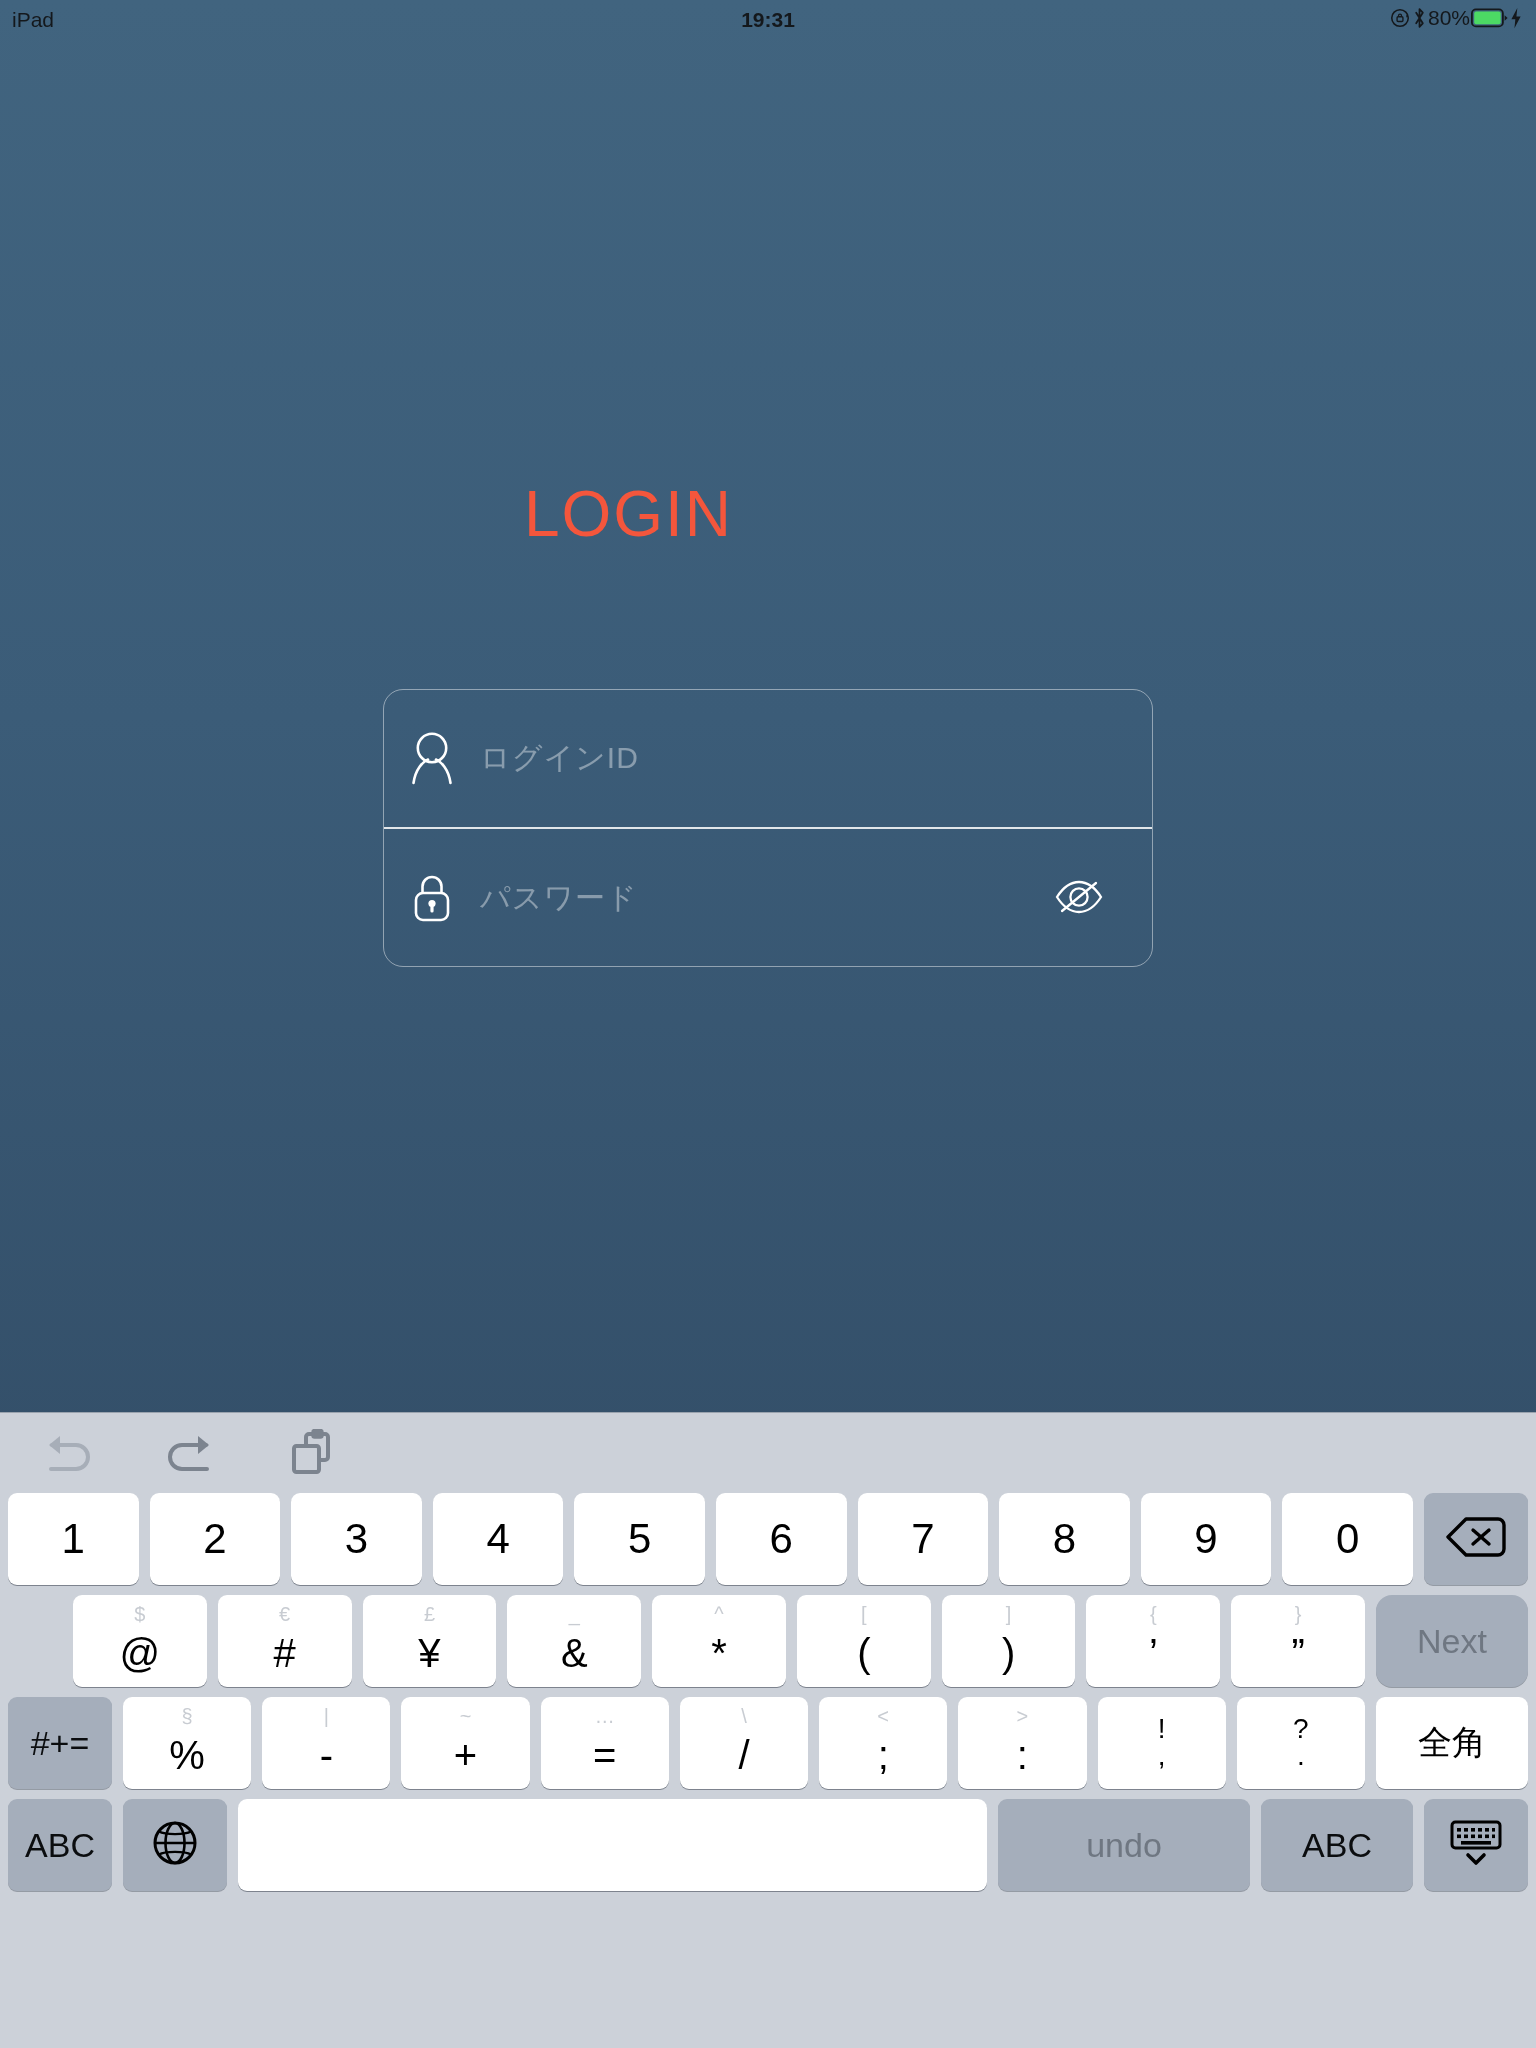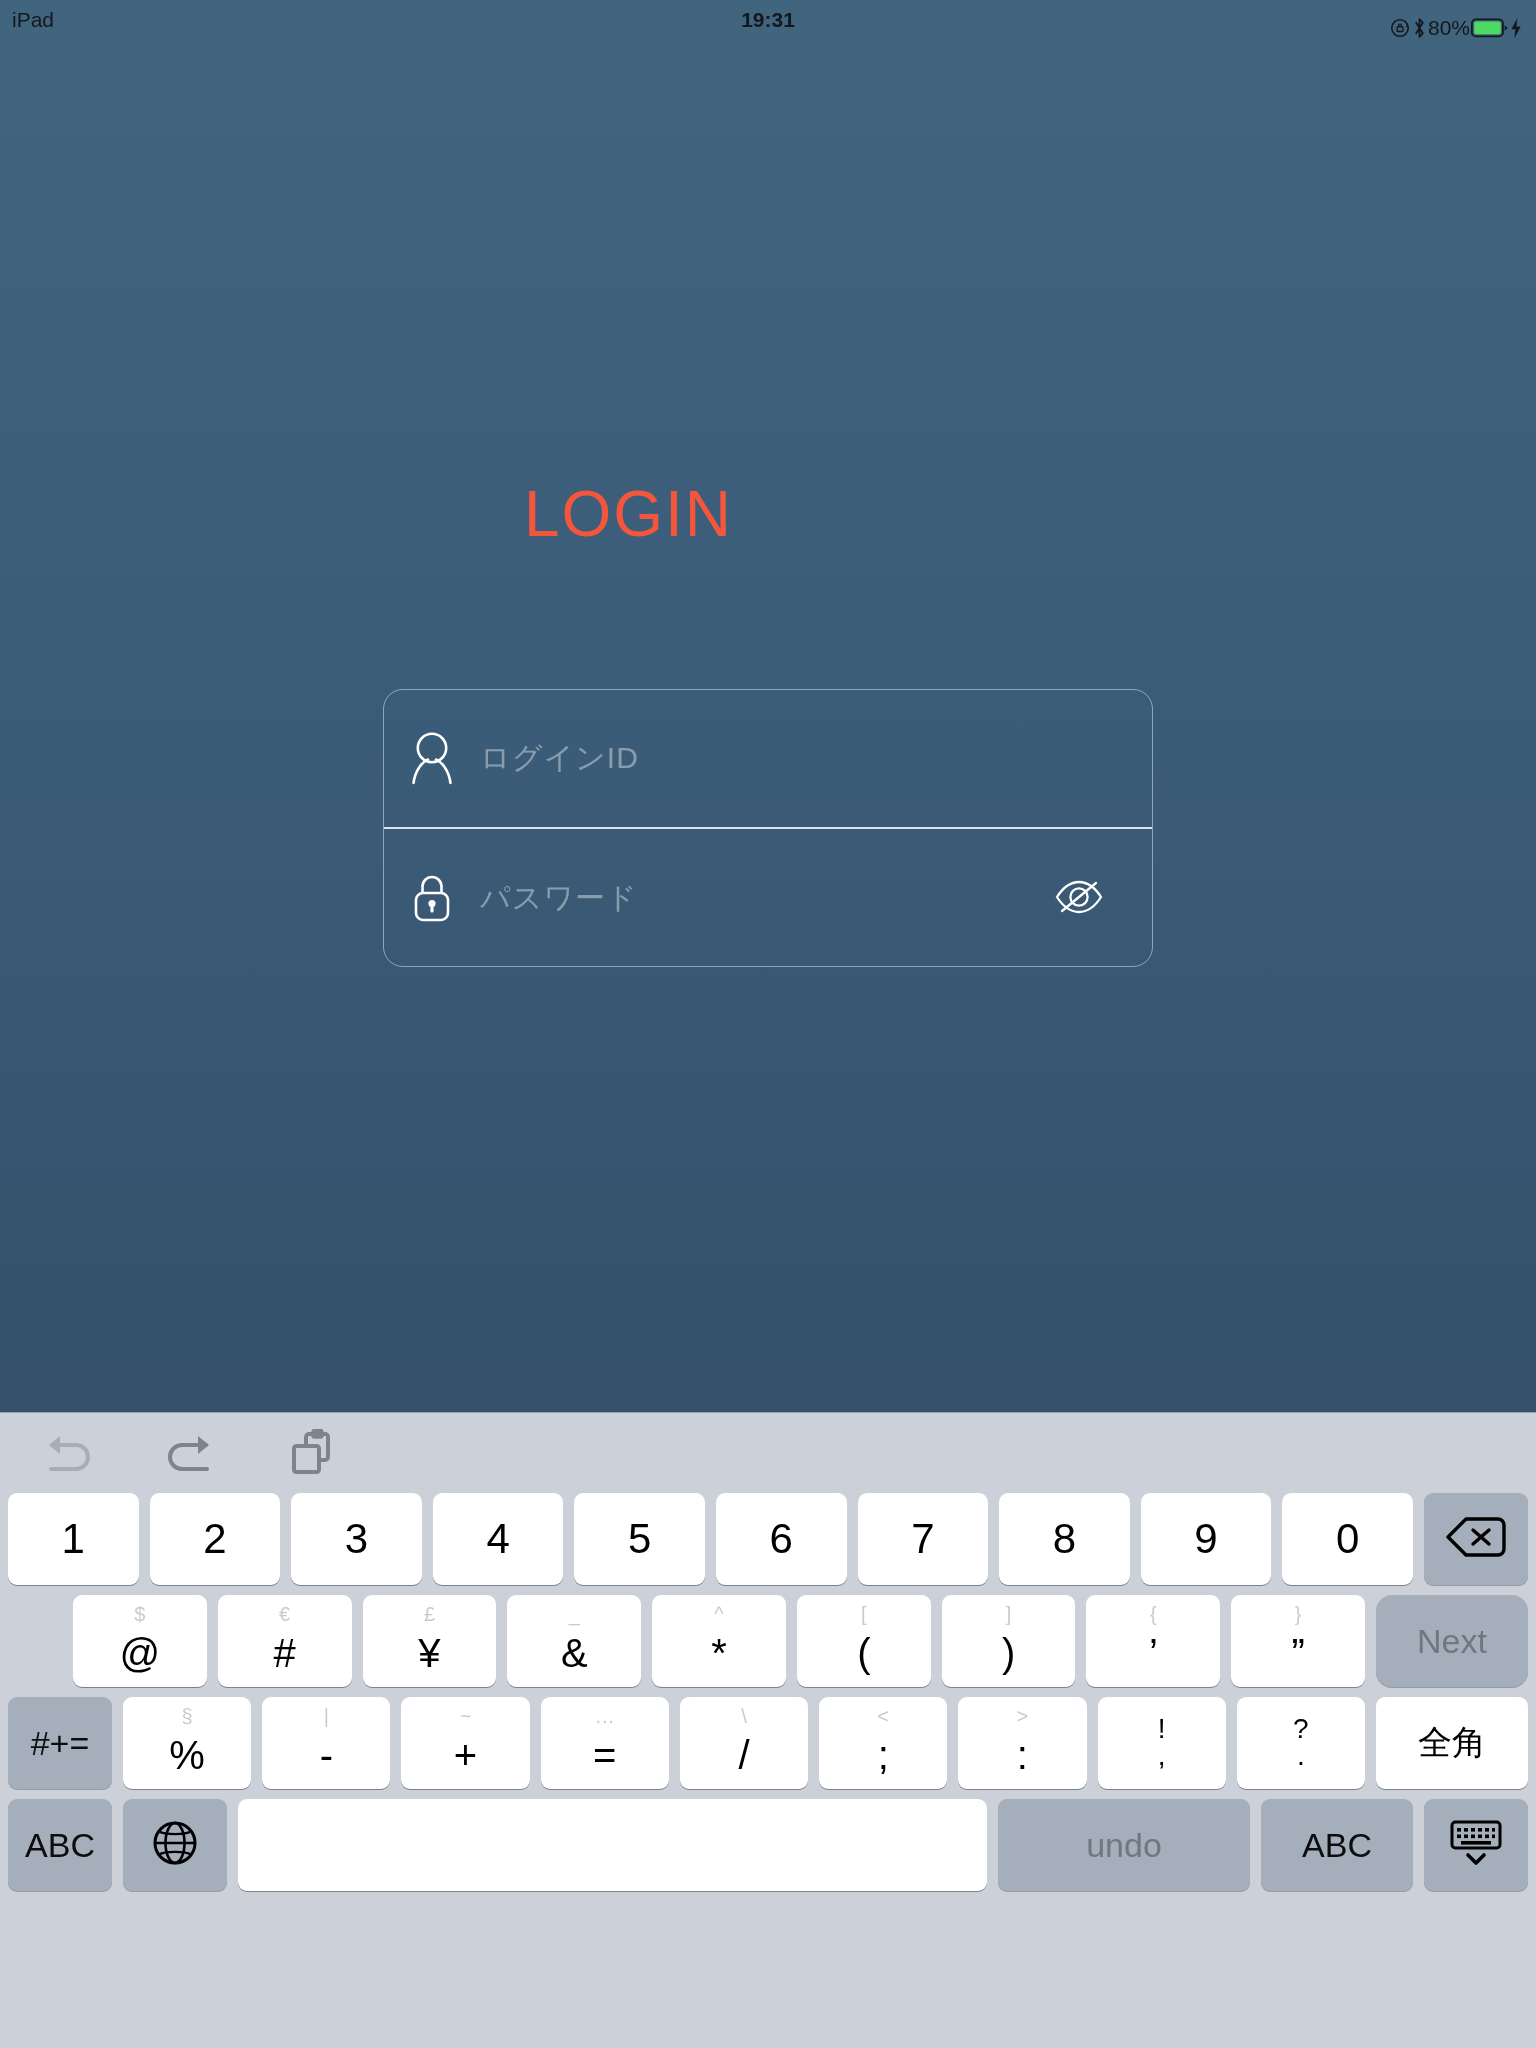--- a/index.html
+++ b/index.html
@@ -21,21 +21,21 @@
     display: flex; align-items: center;
     color: #14181c;
     font-size: 21px;
   }
   #status-left { position: absolute; left: 12px; top: 8px; font-size: 21px; color:#14181c; }
   #status-center {
     position: absolute; left: 0; width: 1536px; top: 8px;
     text-align: center; font-size: 21px; font-weight: bold; color: #14181c;
   }
   #status-right {
-    position: absolute; right: 14px; top: 16px;
+    position: absolute; right: 14px; top: 6px;
     display: flex; align-items: center; gap: 1px;
   }
   .sb-icon { display: inline-flex; align-items: center; }
   .battery-pct { font-size: 21px; color:#14181c; letter-spacing: 0px; }
 
   
   #login-title {
     position: absolute; top: 482px; left: 0; width: 1257px;
     text-align: center;
     font-size: 64px;

